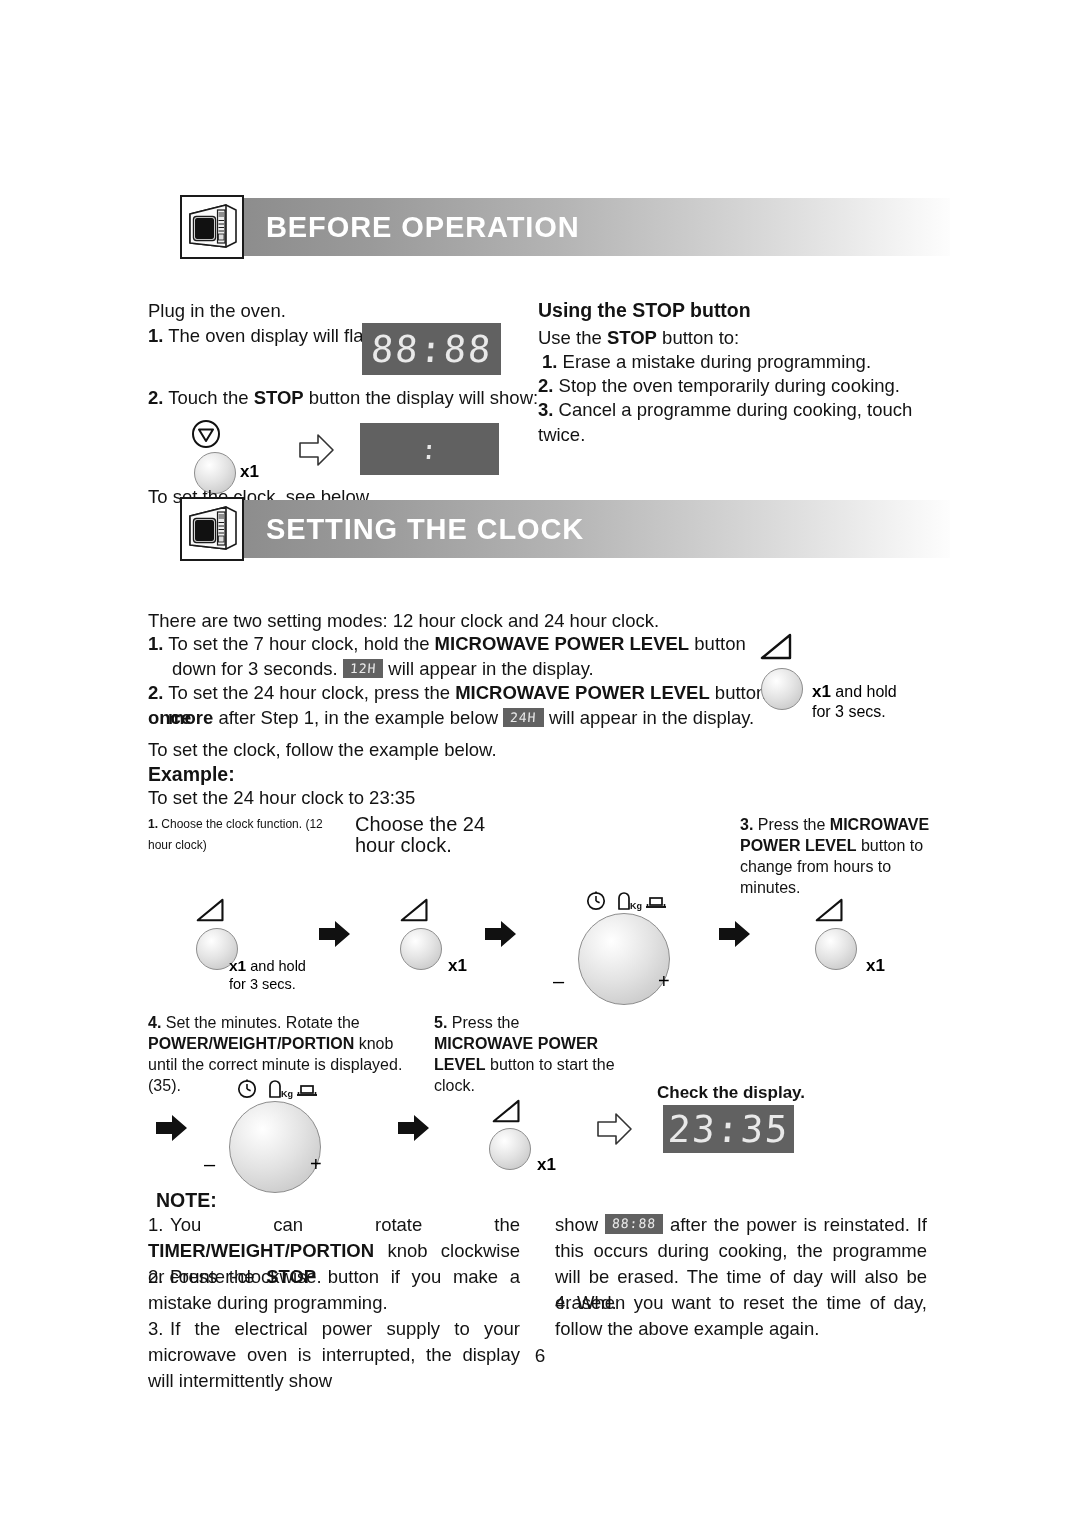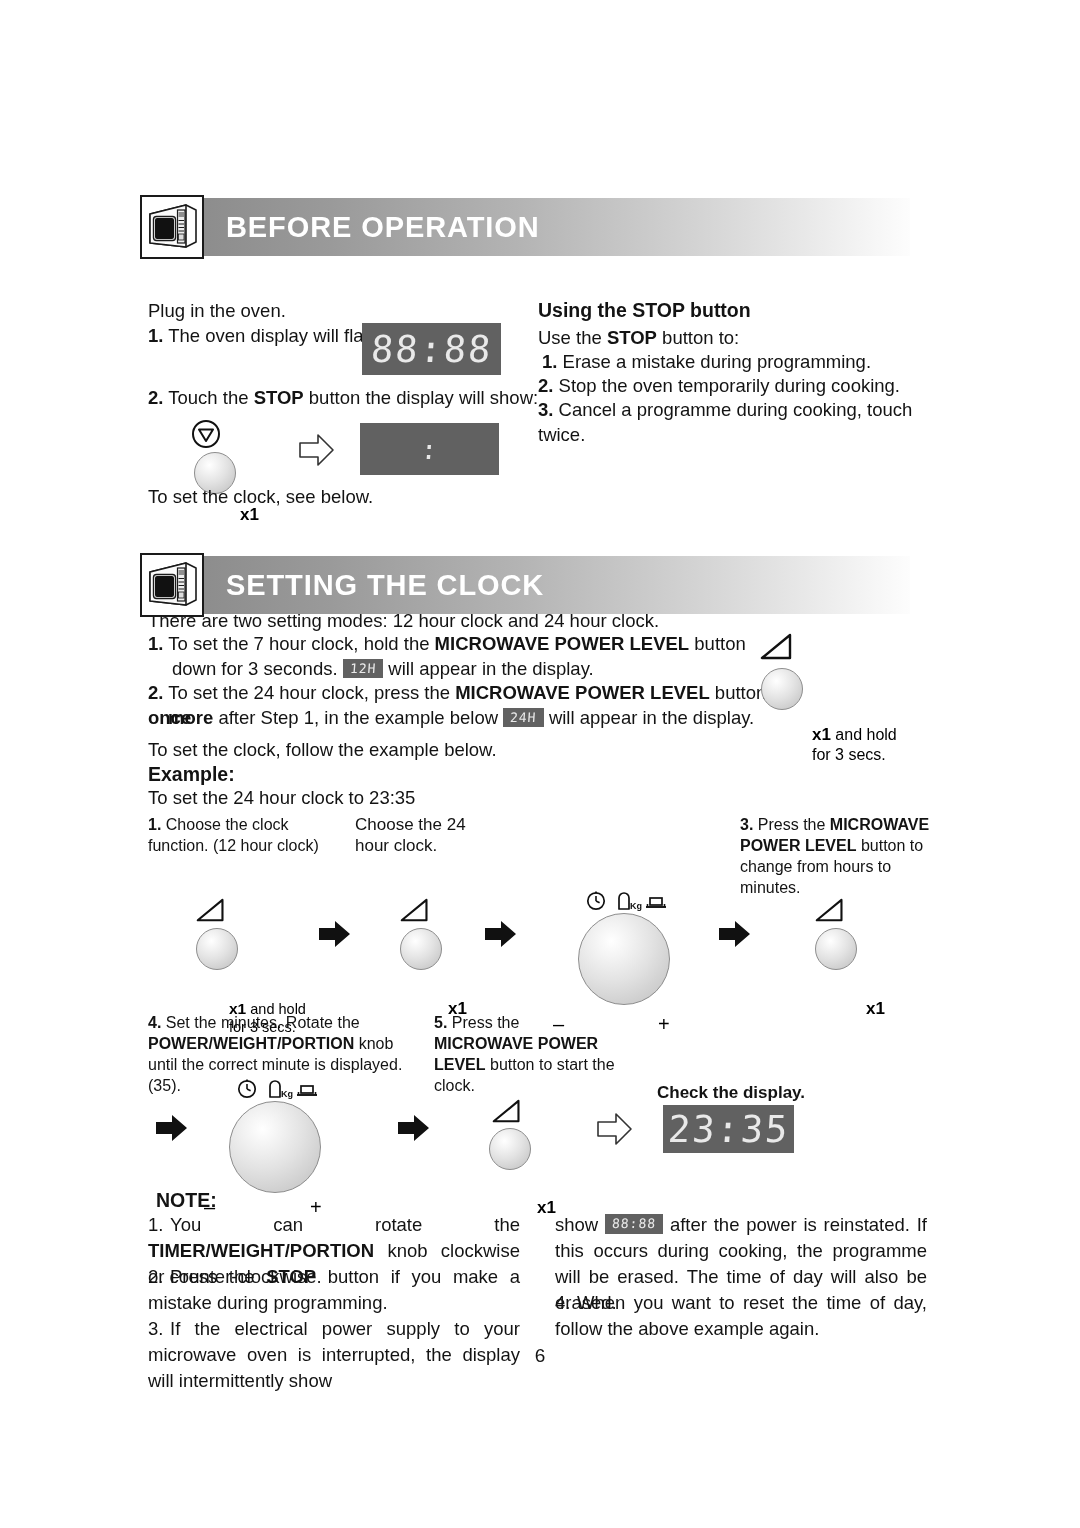--- a/index.html
+++ b/index.html
@@ -5,21 +5,21 @@
   html,body{margin:0;padding:0;background:#ffffff;}
   body{
     width:1080px;height:1528px;position:relative;overflow:hidden;
     font-family:"Liberation Sans","DejaVu Sans",sans-serif;
     color:#000;
     -webkit-font-smoothing:antialiased;
   }
   .page{position:absolute;left:0;top:0;width:1080px;height:1528px;}
 
   
-  .banner{position:absolute;height:58px;display:flex;align-items:stretch;}
+  .banner{position:absolute;height:58px;display:flex;align-items:stretch;margin-left:40px;}
   .banner .badge{
     width:64px;height:64px;border:2px solid #1a1a1a;background:#fff;
     box-sizing:border-box;flex:0 0 64px;position:relative;margin-top:-3px;
     display:flex;align-items:center;justify-content:center;z-index:3;
   }
   .banner .bar{
     flex:1;height:58px;
     background:linear-gradient(to right,#8d8d8d 0%,#9a9a9a 18%,#b4b4b4 45%,#d6d6d6 72%,#f2f2f2 92%,#fdfdfd 100%);
     display:flex;align-items:center;
   }
@@ -55,21 +55,21 @@
   }
 
   
   .knob{
     border-radius:50%;
     background:radial-gradient(circle at 36% 30%,#ffffff 0%,#f2f2f2 22%,#e2e2e2 48%,#cfcfcf 75%,#c2c2c2 100%);
     border:1.6px solid #8d8d8d;box-sizing:border-box;
   }
   .knob-sm{width:42px;height:42px;}
   .knob-lg{width:92px;height:92px;}
-  .lbl{font-size:16px;line-height:20px;margin-top:43px;}
+  .lbl{font-size:16px;line-height:20px;}
   .lbl b{font-weight:bold;font-size:17px;}
 
   .pagenum{
     position:absolute;left:0;width:1080px;text-align:center;
     font-size:19px;color:#131313;
   }
 </style>
 </head>
 <body>
 
@@ -143,21 +143,21 @@
   </div>
   <div class="txt" style="left:538px;top:373px;width:400px;">
     <span class="num">2.</span>
     <span>Stop the oven temporarily during cooking.</span>
   </div>
   <div class="txt" style="left:538px;top:397px;width:400px;">
     <span class="num">3.</span>
     <span>Cancel a programme during cooking, touch twice.</span>
   </div>
 
-  <div class="banner" style="left:140px;top:556px;width:770px;">
+  <div class="banner" style="left:140px;top:500px;width:770px;">
     <div class="badge">
       <svg width="54" height="50" viewBox="0 0 54 50">
         <polygon points="5,12 41,3 51,8 51,40 41,45 5,41" fill="#ffffff" stroke="#1a1a1a" stroke-width="1.6" stroke-linejoin="round"></polygon>
         <polygon points="5,12 41,3 41,45 5,41" fill="#fafafa" stroke="#1a1a1a" stroke-width="1.6" stroke-linejoin="round"></polygon>
         <rect x="10" y="16" width="19" height="21" rx="2" fill="#111"></rect>
         <rect x="8.5" y="14.5" width="22" height="24" rx="3" fill="none" stroke="#1a1a1a" stroke-width="1.4"></rect>
         <rect x="32.5" y="8" width="7.5" height="33" fill="#ededed" stroke="#1a1a1a" stroke-width="1.2"></rect>
         <rect x="33.5" y="10" width="5.5" height="5" fill="#8f8f8f"></rect>
         <line x1="33.5" y1="18.5" x2="39" y2="18.5" stroke="#1a1a1a" stroke-width="1"></line>
         <line x1="33.5" y1="22" x2="39" y2="22" stroke="#1a1a1a" stroke-width="1"></line>
@@ -205,25 +205,25 @@
   <div class="knob knob-sm" style="position:absolute;left:761px;top:668px;"></div>
   <div class="lbl" style="position:absolute;left:812px;top:682px;width:120px;">
     <b>x1</b><span> and hold</span><br>
     <span>for 3 secs.</span>
   </div>
 
   <div class="txt" style="left:148px;top:737px;width:500px;">To set the clock, follow the example below.</div>
   <div class="txt h-sub" style="left:148px;top:762px;width:300px;">Example:</div>
   <div class="txt" style="left:148px;top:785px;width:440px;">To set the 24 hour clock to 23:35</div>
 
-  <div class="txt" style="left:148px;top:814px;width:195px;font-size:16px;line-height:21px;">
+  <div class="txt" style="left:148px;top:814px;width:195px;font-size:12px;line-height:21px;">
     <span class="num">1.</span>
     <span>Choose the clock function. (12 hour clock)</span>
   </div>
-  <div class="txt" style="left:355px;top:814px;width:135px;font-size:17px;line-height:21px;">
+  <div class="txt" style="left:355px;top:814px;width:135px;font-size:20px;line-height:21px;">
     <span>Choose the 24 hour clock.</span>
   </div>
   <div class="txt" style="left:740px;top:814px;width:190px;font-size:16px;line-height:21px;">
     <span class="num">3.</span>
     <span>Press the </span><b>MICROWAVE POWER LEVEL</b><span> button to change from hours to minutes.</span>
   </div>
 
   <div style="position:absolute;left:196px;top:897px;">
     <svg width="30" height="27" viewBox="0 0 34 30">
         <polygon points="2,26 30,26 30,3" fill="none" stroke="#111" stroke-width="2.4" stroke-linejoin="round"></polygon>

